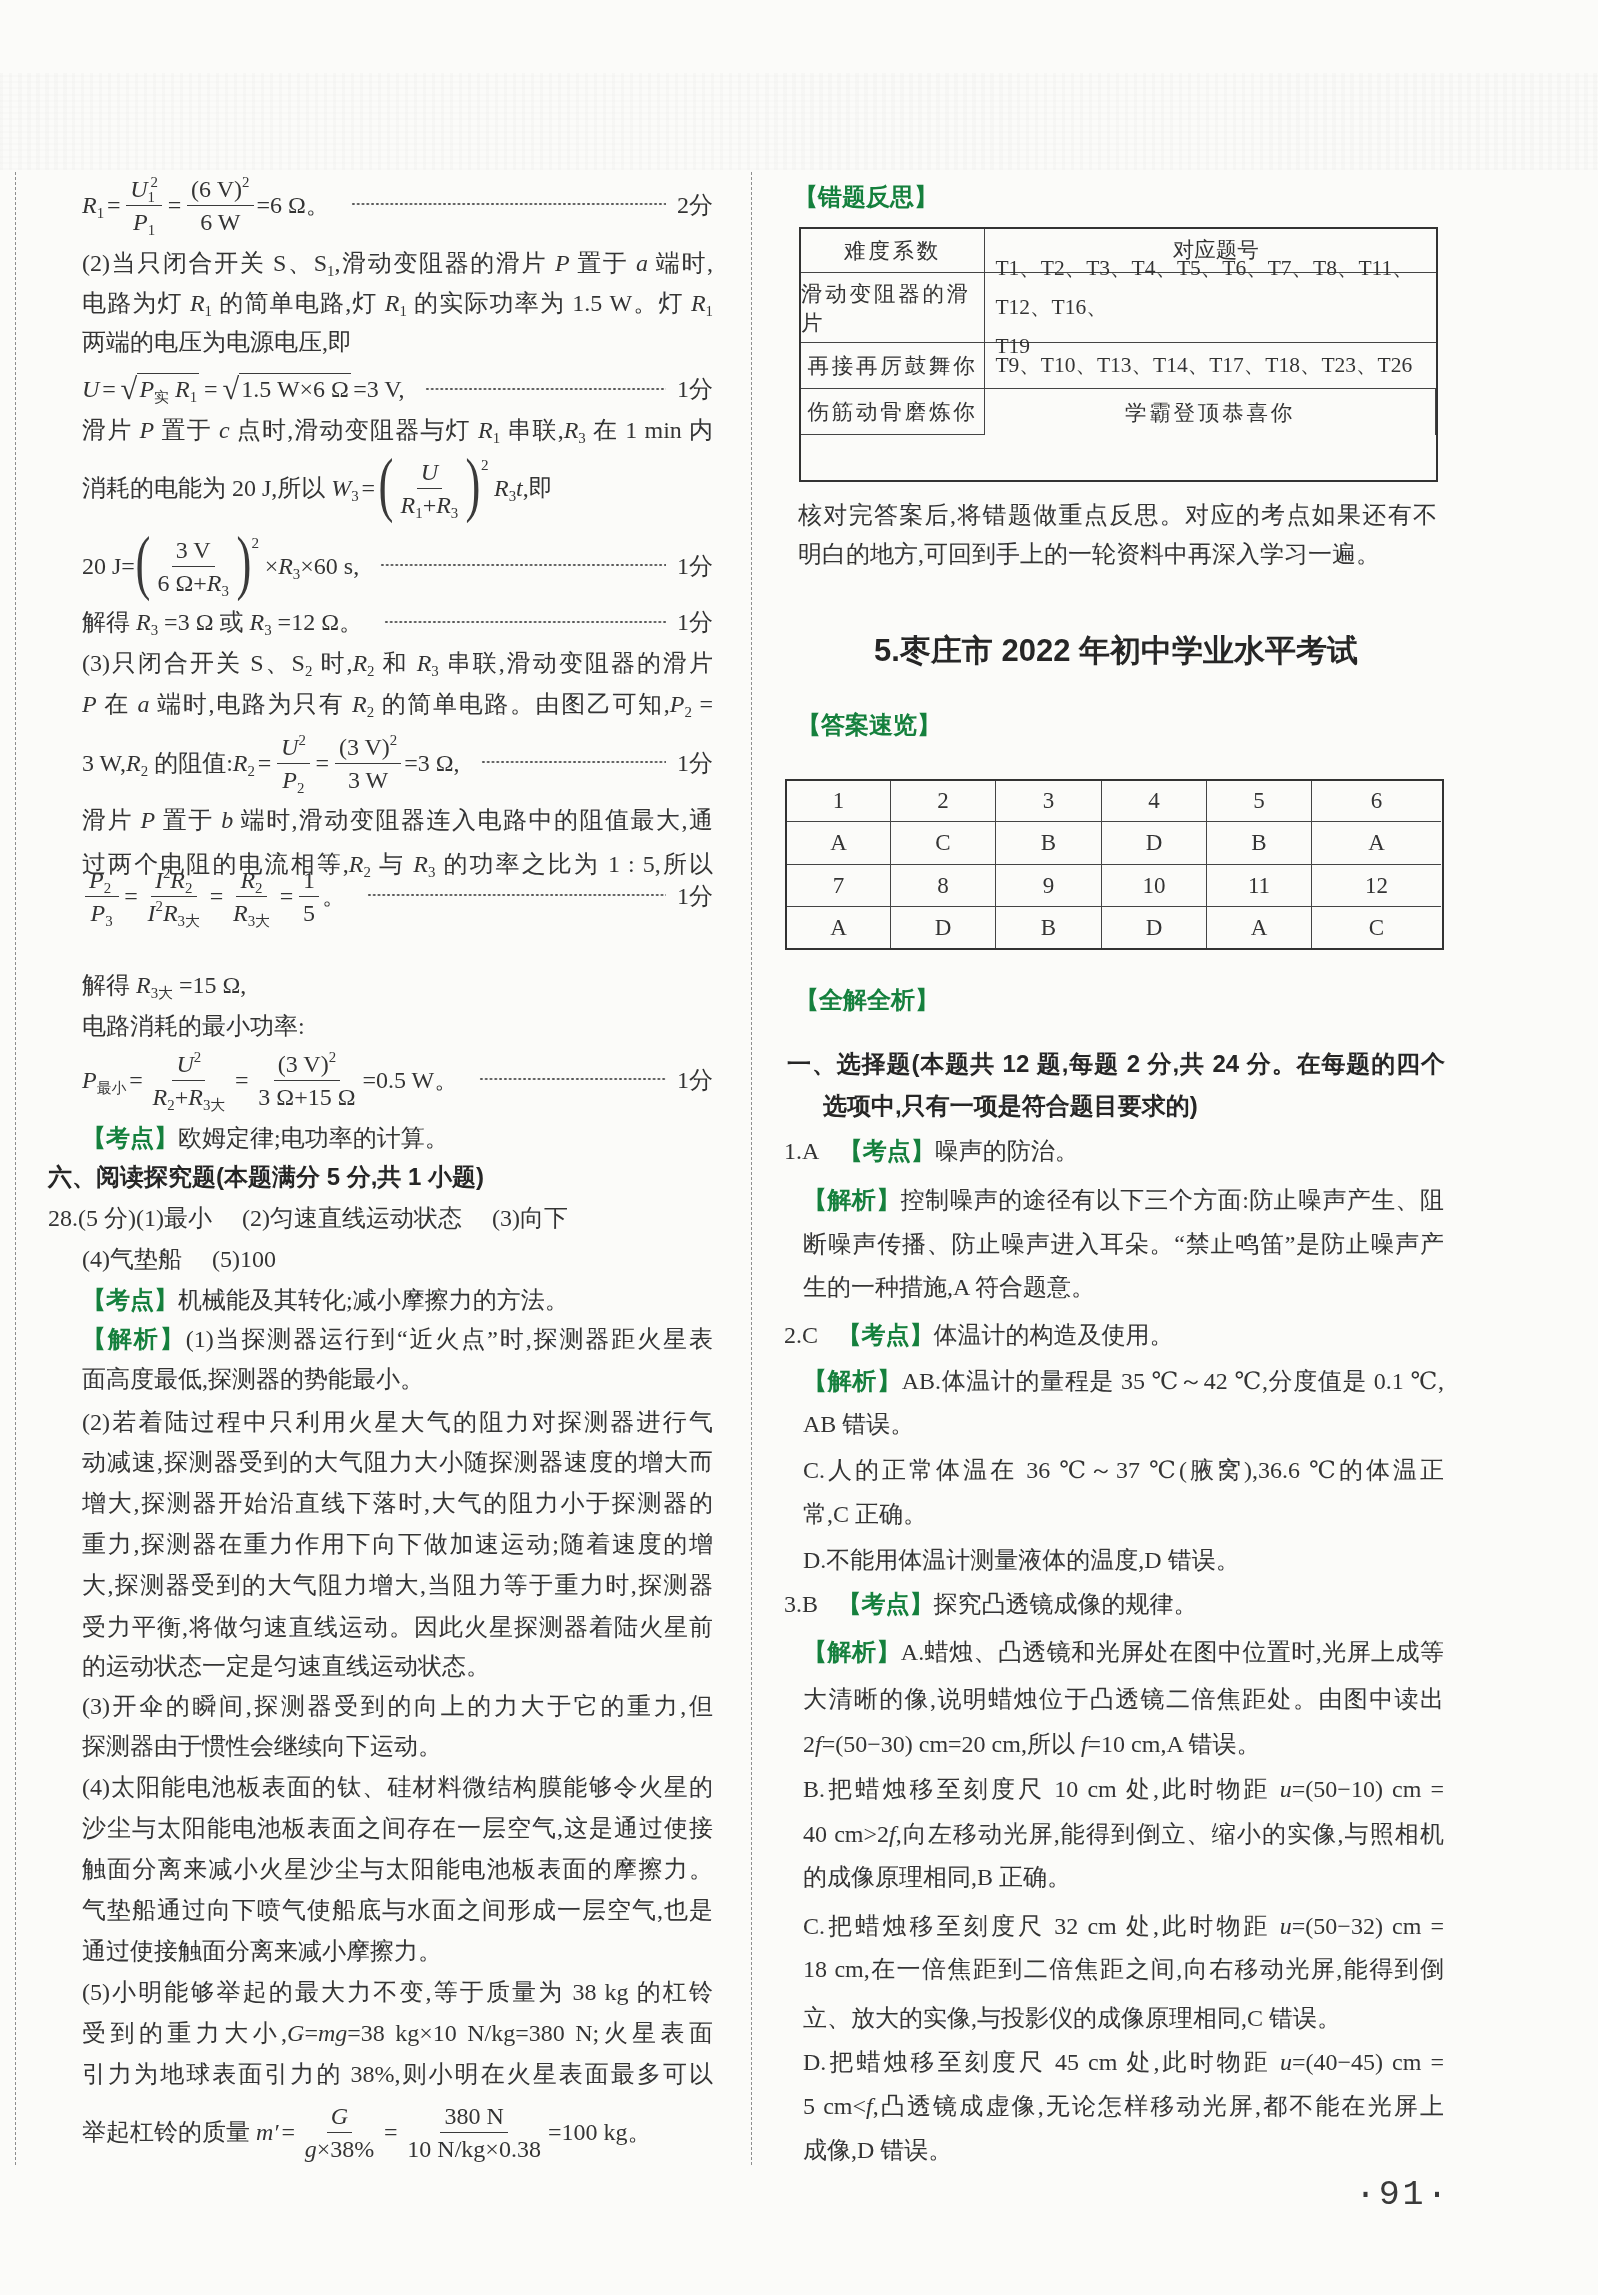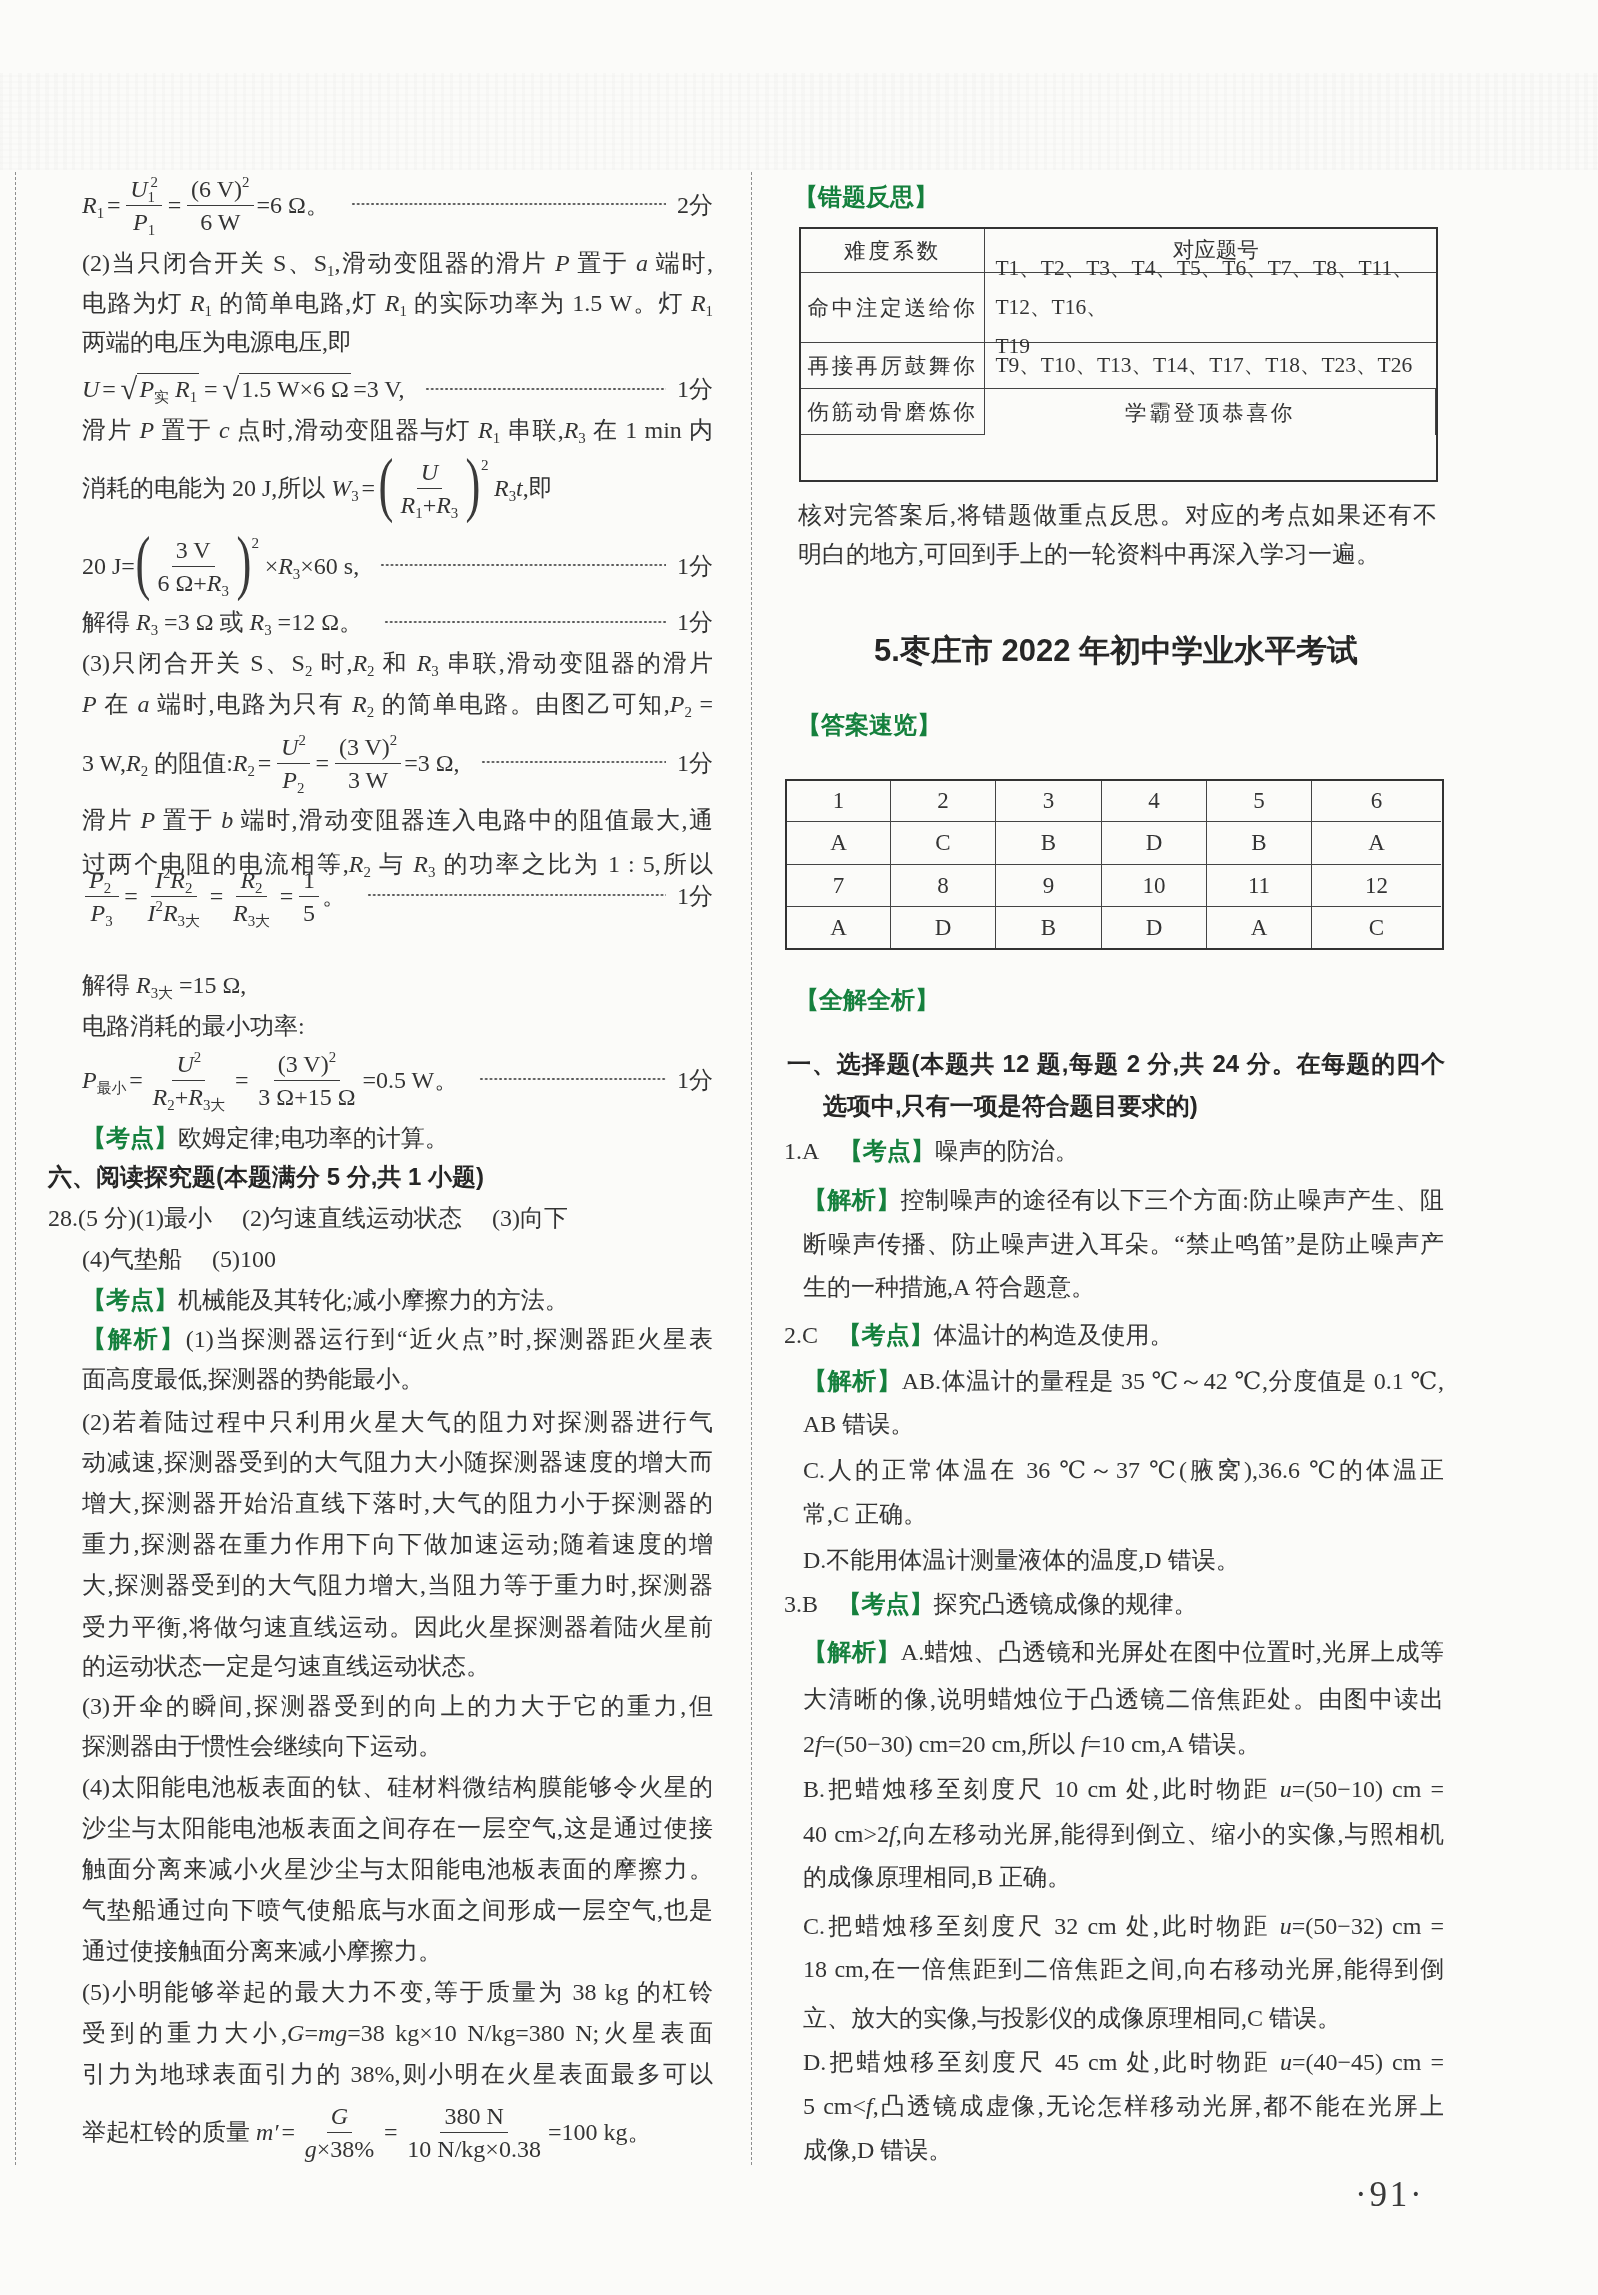--- a/index.html
+++ b/index.html
@@ -41,21 +41,21 @@
 .rt .c2 span{display:block;line-height:39px;}
 .rt .hd{font-family:"Liberation Sans","DejaVu Sans",sans-serif;}
 .rt .hd.c2{align-items:center;}
 .rt .last{border-bottom:none;}
 
 .at{position:absolute;left:785px;top:779px;width:659px;height:171px;border:2.1px solid #333;display:grid;grid-template-columns:104px 105px 106px 105px 105px 129px;grid-template-rows:41px 43px 42px 41px;font-size:23px;}
 .at > div{display:flex;align-items:center;justify-content:center;border-right:1.4px solid #444;border-bottom:1.4px solid #444;}
 .at .ec{border-right:none;}
 .at .er{border-bottom:none;}
 .title{position:absolute;left:762px;top:629px;width:708px;height:44px;line-height:44px;text-align:center;font-size:31px;}
-.pn{position:absolute;left:1355px;top:2174px;font-family:Liberation Serif, serif;font-size:35px;line-height:42px;color:#3a3a3a;letter-spacing:2.8px;}
+.pn{position:absolute;left:1355px;top:2174px;font-family:Liberation Mono, monospace;font-size:35px;line-height:42px;color:#3a3a3a;letter-spacing:2.8px;}
 </style>
 </head>
 <body>
 
 <div id="page">
   <div class="bleed"></div>
   <div class="vd" style="left:14.5px"></div>
   <div class="vd" style="left:751px"></div>
 
   <div>
@@ -261,21 +261,21 @@
 
   <div>
     <div class="ln tag" style="top:178px;left:794px">【错题反思】</div>
 
     <div class="rt">
       <div class="c1 hd">难度系数</div>
       <div class="c2 hd">
           <span>对应题号</span>
         </div>
 
-      <div class="c1">命中注定送给你</div>
+      <div class="c1">滑动变阻器的滑片</div>
       <div class="c2">
           <span>T1、T2、T3、T4、T5、T6、T7、T8、T11、T12、T16、</span>
           <span>T19</span>
         </div>
 
       <div class="c1">再接再厉鼓舞你</div>
       <div class="c2">
           <span>T9、T10、T13、T14、T17、T18、T23、T26</span>
         </div>
 

